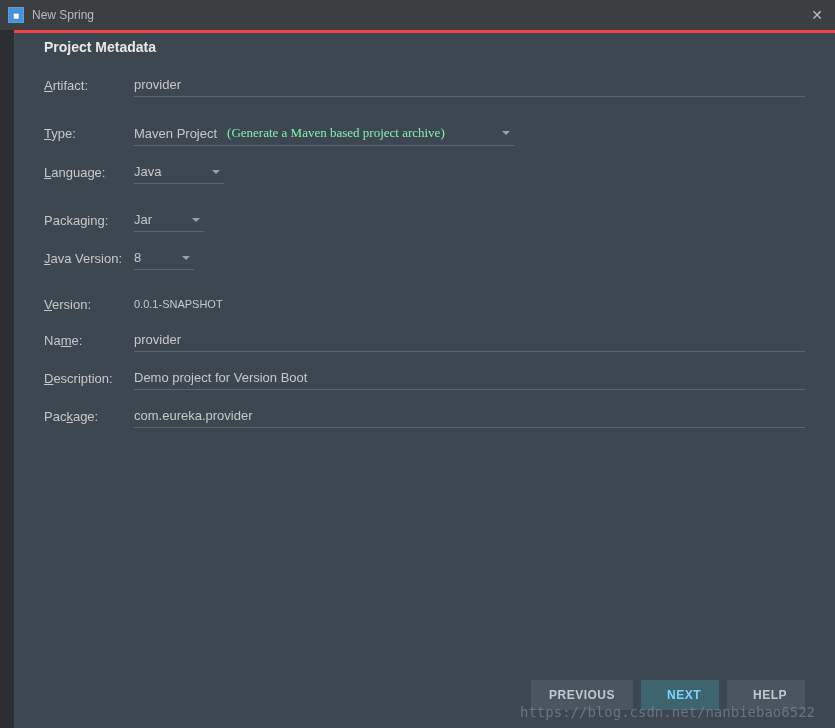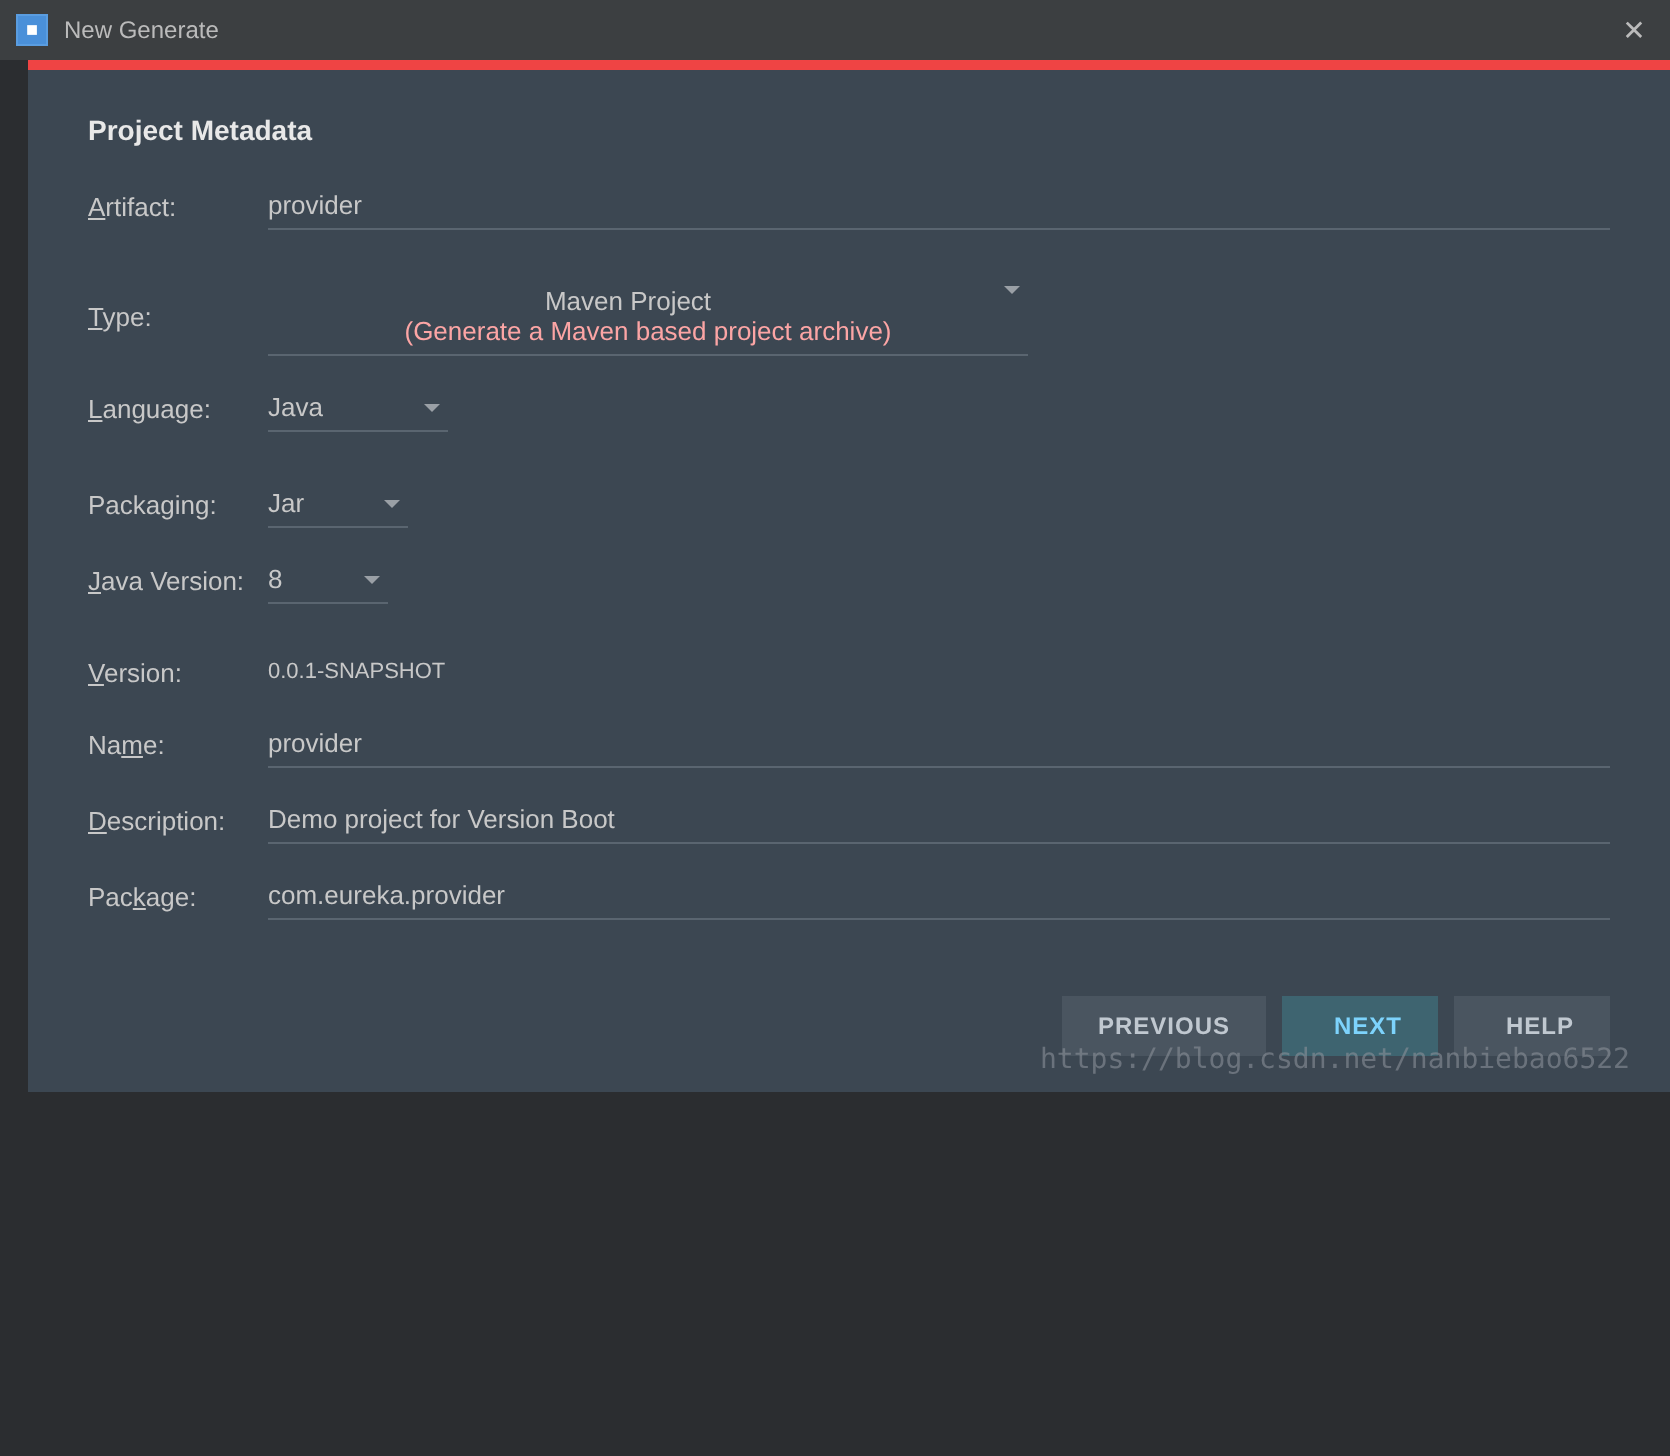--- a/index.html
+++ b/index.html
@@ -44,24 +44,24 @@
       font-size: 14px;
       width: 20px;
       height: 20px;
       display: flex;
       align-items: center;
       justify-content: center;
       cursor: pointer;
     }
     .dialog {
       background: #3c4752;
-      height: 516px;
-      padding: 22px 30px;
+      height: 698px;
+      padding: 6px 30px;
       position: relative;
-      border-top: 5px solid #ef4444;
+      border-top: 3px solid #ef4444;
     }
     .section-title {
       color: #e8e8e8;
       font-size: 14px;
       font-weight: bold;
       margin-bottom: 18px;
     }
     .form-row {
       display: flex;
       align-items: center;
@@ -111,25 +111,25 @@
       right: 4px;
       width: 0;
       height: 0;
       border-left: 4px solid transparent;
       border-right: 4px solid transparent;
       border-top: 4px solid #9aa0a6;
     }
     .dropdown-type {
       display: inline-flex;
       align-items: center;
-      flex-direction: column;
     }
     .hint-text {
-      color: #fca5a5;
-      margin-left: 20px;
+      color: #86efac;
+      margin-left: 10px;
+      font-family: Liberation Serif, serif;
     }
     .readonly-text {
       color: #c8c8c8;
       font-size: 11px;
       padding: 4px 0;
     }
     .section-gap {
       height: 10px;
     }
     .button-bar {
@@ -174,21 +174,21 @@
       height: 698px;
       background: #2b2d30;
       z-index: 1;
     }
   </style>
 </head>
 <body>
 
 <div class="titlebar">
   <span class="titlebar-icon">■</span>
-  <span class="titlebar-title">New Generate</span>
+  <span class="titlebar-title">New Spring</span>
   <span class="close-btn">✕</span>
 </div>
 
 <div class="left-gutter"></div>
 
 <div class="dialog" style="margin-left:14px;">
   <div class="section-title">Project Metadata</div>
 
 
   <div class="form-row">

